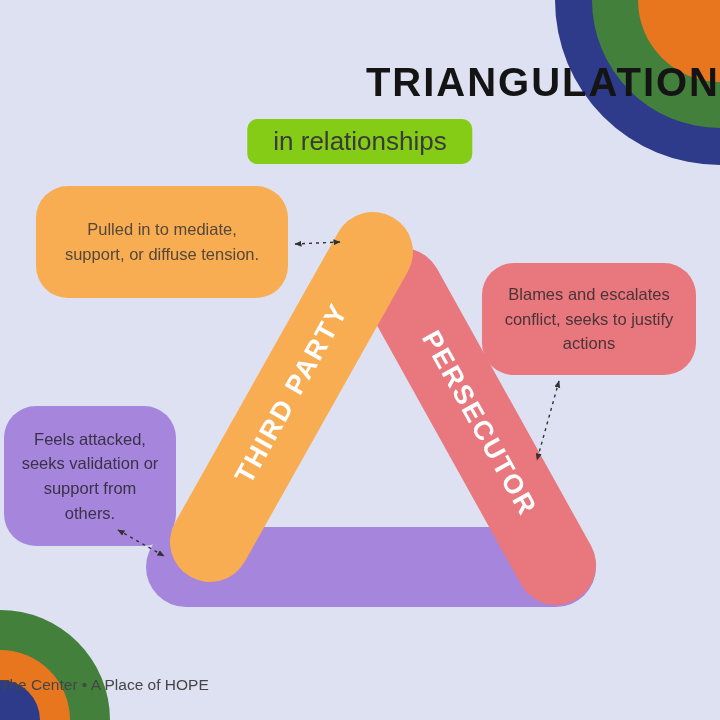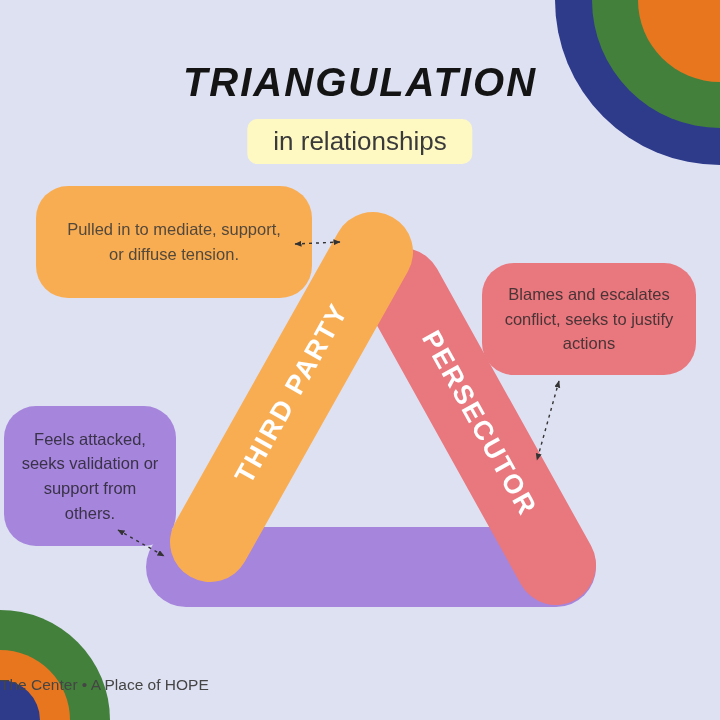--- a/index.html
+++ b/index.html
@@ -14,26 +14,26 @@
   .tr-navy   { top: 0; right: 0; width: 165px; height: 165px; background: #2e3a8a; border-bottom-left-radius: 100%; z-index: 0; }
   .tr-green  { top: 0; right: 0; width: 128px; height: 128px; background: #43803c; border-bottom-left-radius: 100%; z-index: 0; }
   .tr-orange { top: 0; right: 0; width: 82px;  height: 82px;  background: #e8761f; border-bottom-left-radius: 100%; z-index: 0; }
   .bl-green  { bottom: 0; left: 0; width: 110px; height: 110px; background: #43803c; border-top-right-radius: 100%; z-index: 0; }
   .bl-orange { bottom: 0; left: 0; width: 70px;  height: 70px;  background: #e8761f; border-top-right-radius: 100%; z-index: 0; }
   .bl-navy   { bottom: 0; left: 0; width: 40px;  height: 40px;  background: #2e3a8a; border-top-right-radius: 100%; z-index: 0; }
 
   
   .title {
     position: absolute; top: 60px; left: 0; width: 100%;
-    text-align: center; font-size: 40px; font-weight: 800;
-    letter-spacing: 2px; color: #141414; z-index: 2; font-style: italic;
+    text-align: right; font-size: 40px; font-weight: 800;
+    letter-spacing: 2px; color: #141414; z-index: 2;
   }
   .subtitle-pill {
     position: absolute; top: 119px; left: 50%; transform: translateX(-50%);
-    background: #fef9c3; border-radius: 10px; padding: 7px 26px;
+    background: #84cc16; border-radius: 10px; padding: 7px 26px;
     font-size: 26px; color: #3a3a3a; z-index: 2; white-space: nowrap;
   }
 
   
   .tri-svg { position: absolute; top: 0; left: 0; z-index: 1; }
 
   
   .bar-label {
     position: absolute; z-index: 2; color: #ffffff;
     font-size: 27px; font-weight: 800; letter-spacing: 2px;
@@ -43,21 +43,21 @@
   .label-persecutor { left: 359px; top: 408px; transform: rotate(60.9deg); }
   .label-victim     { left: 198px; top: 549px; transform: none; }
 
   
   .callout {
     position: absolute; z-index: 2; border-radius: 32px;
     display: flex; align-items: center; justify-content: center;
     text-align: center; font-size: 16.5px; line-height: 1.5;
   }
   .callout-third {
-    left: 36px; top: 186px; width: 276px; height: 112px;
+    left: 36px; top: 186px; width: 252px; height: 112px;
     background: #f9ad53; color: #53483a; padding: 10px 24px;
   }
   .callout-persecutor {
     left: 482px; top: 263px; width: 214px; height: 112px;
     background: #e9777e; color: #4a3436; padding: 10px 16px;
   }
   .callout-victim {
     left: 4px; top: 406px; width: 172px; height: 140px;
     background: #a685dc; color: #3a3248; padding: 10px 14px;
   }

